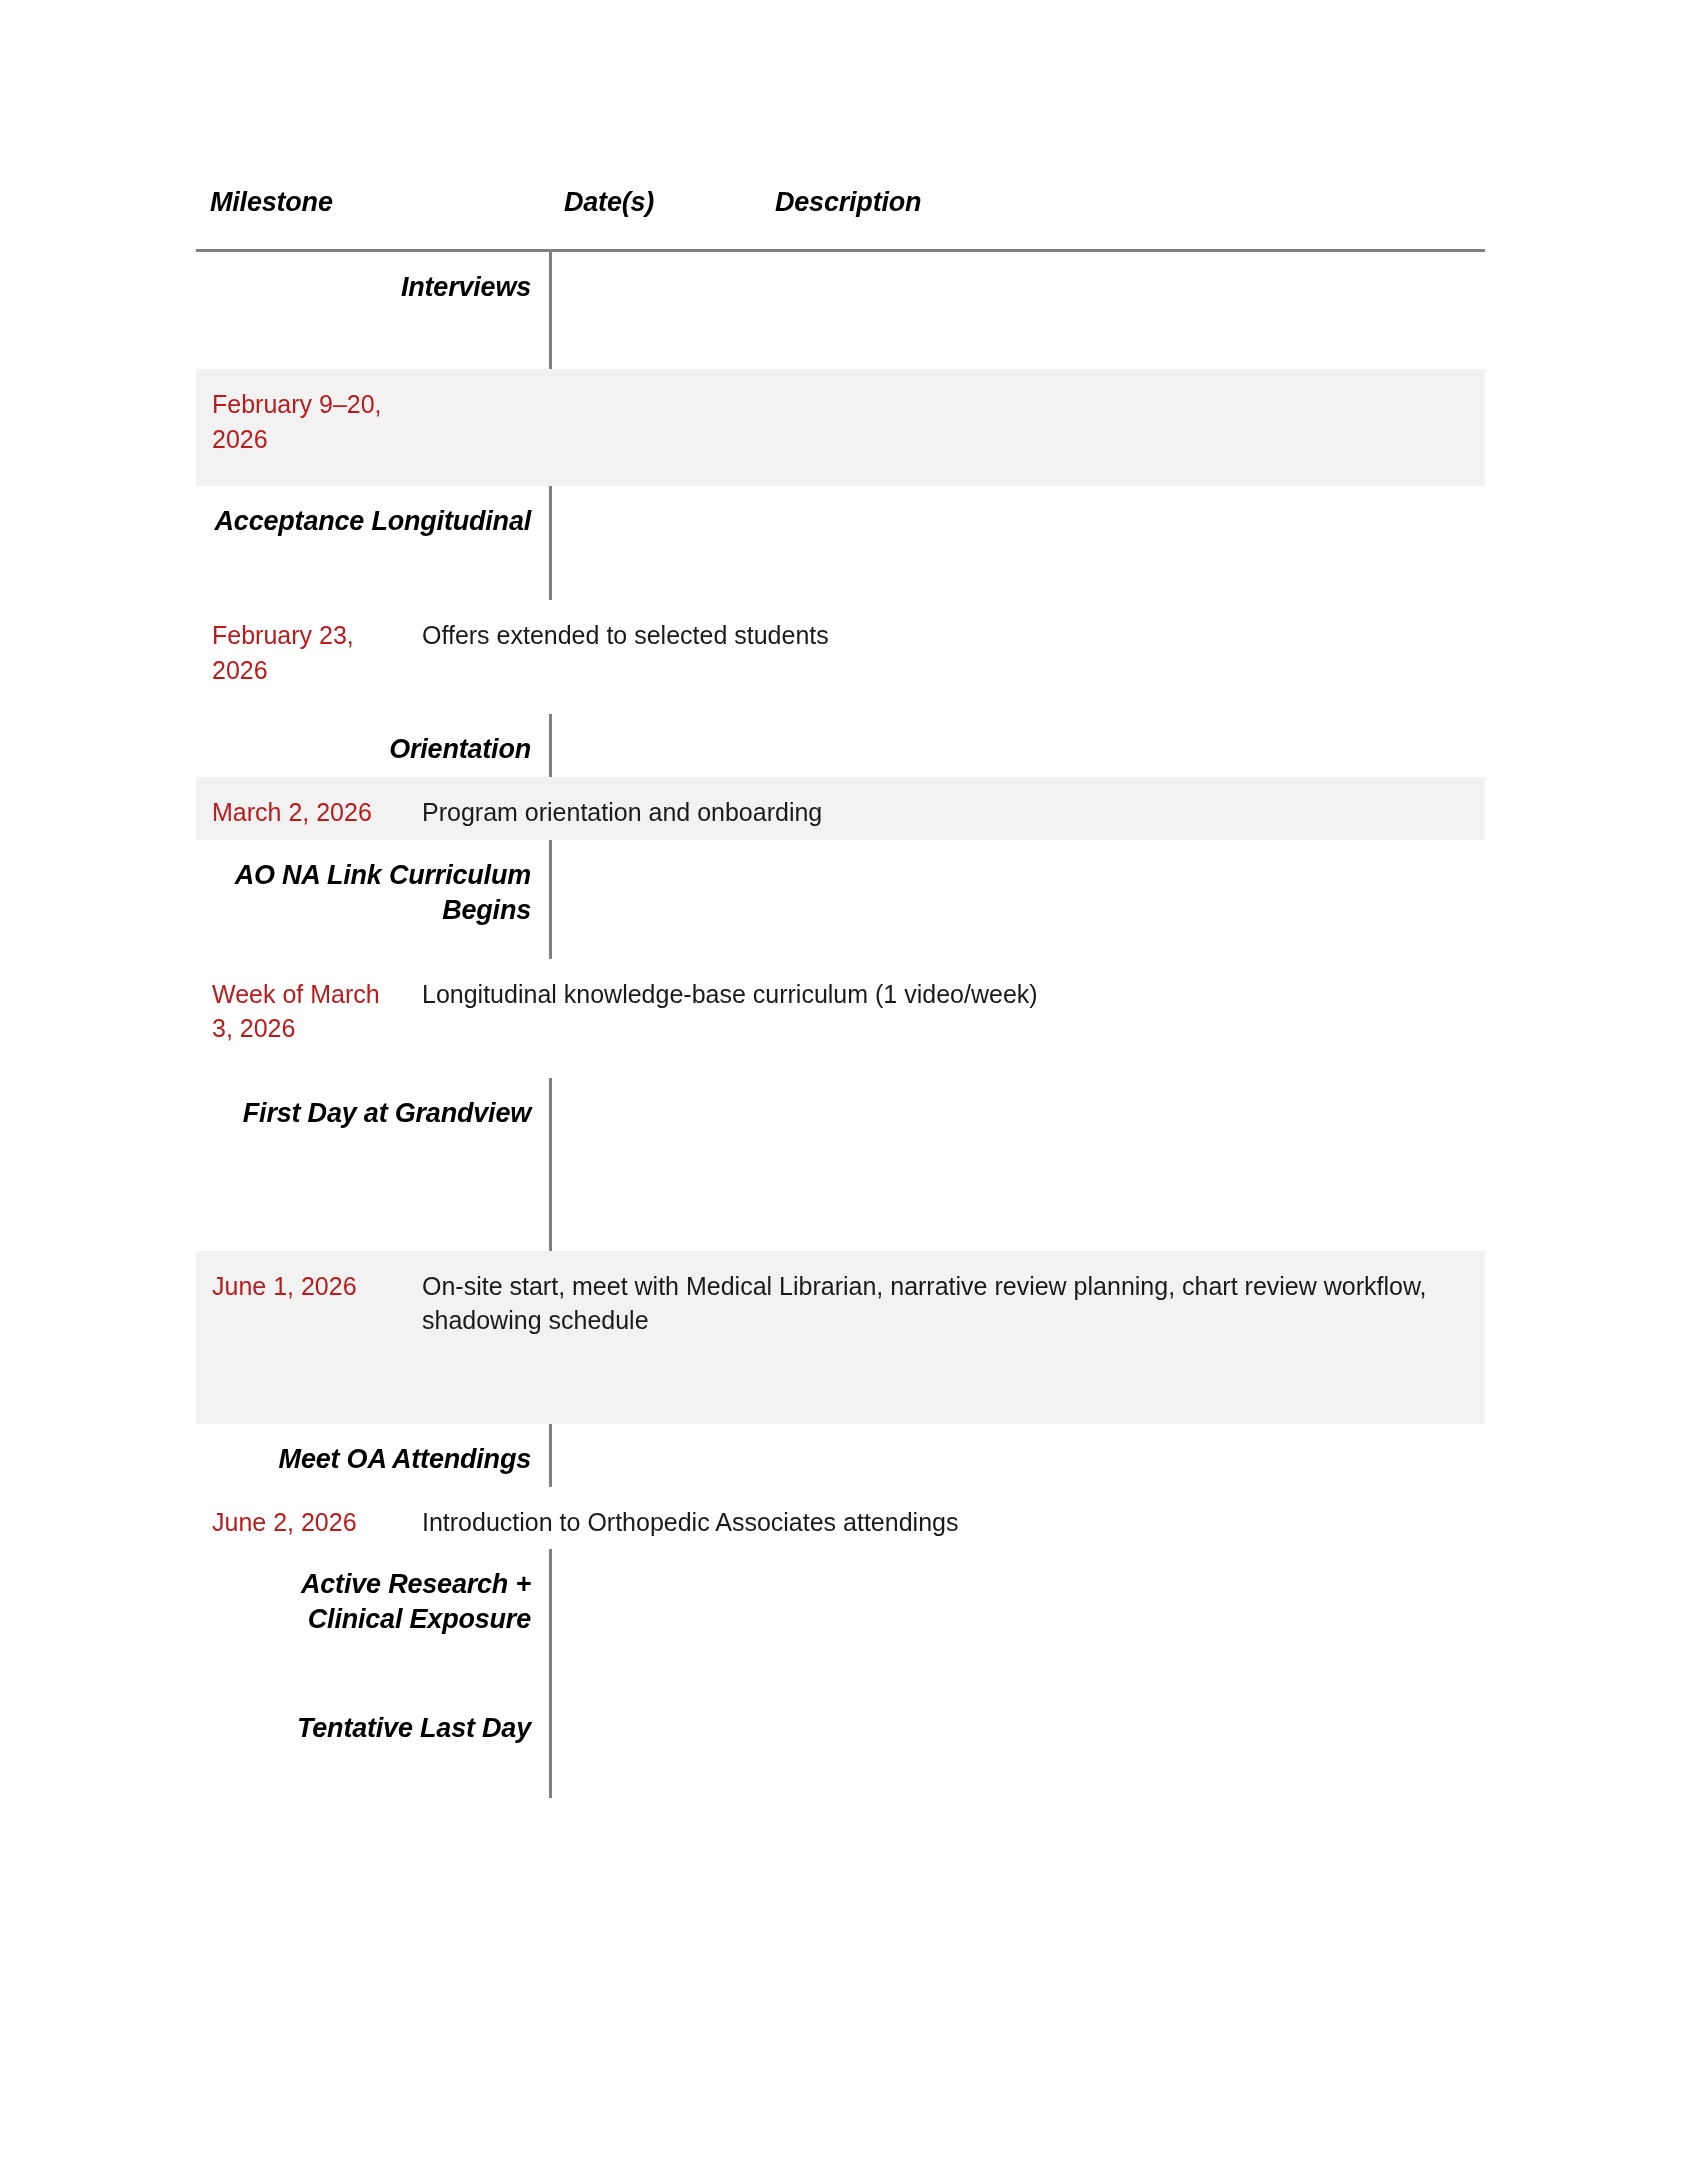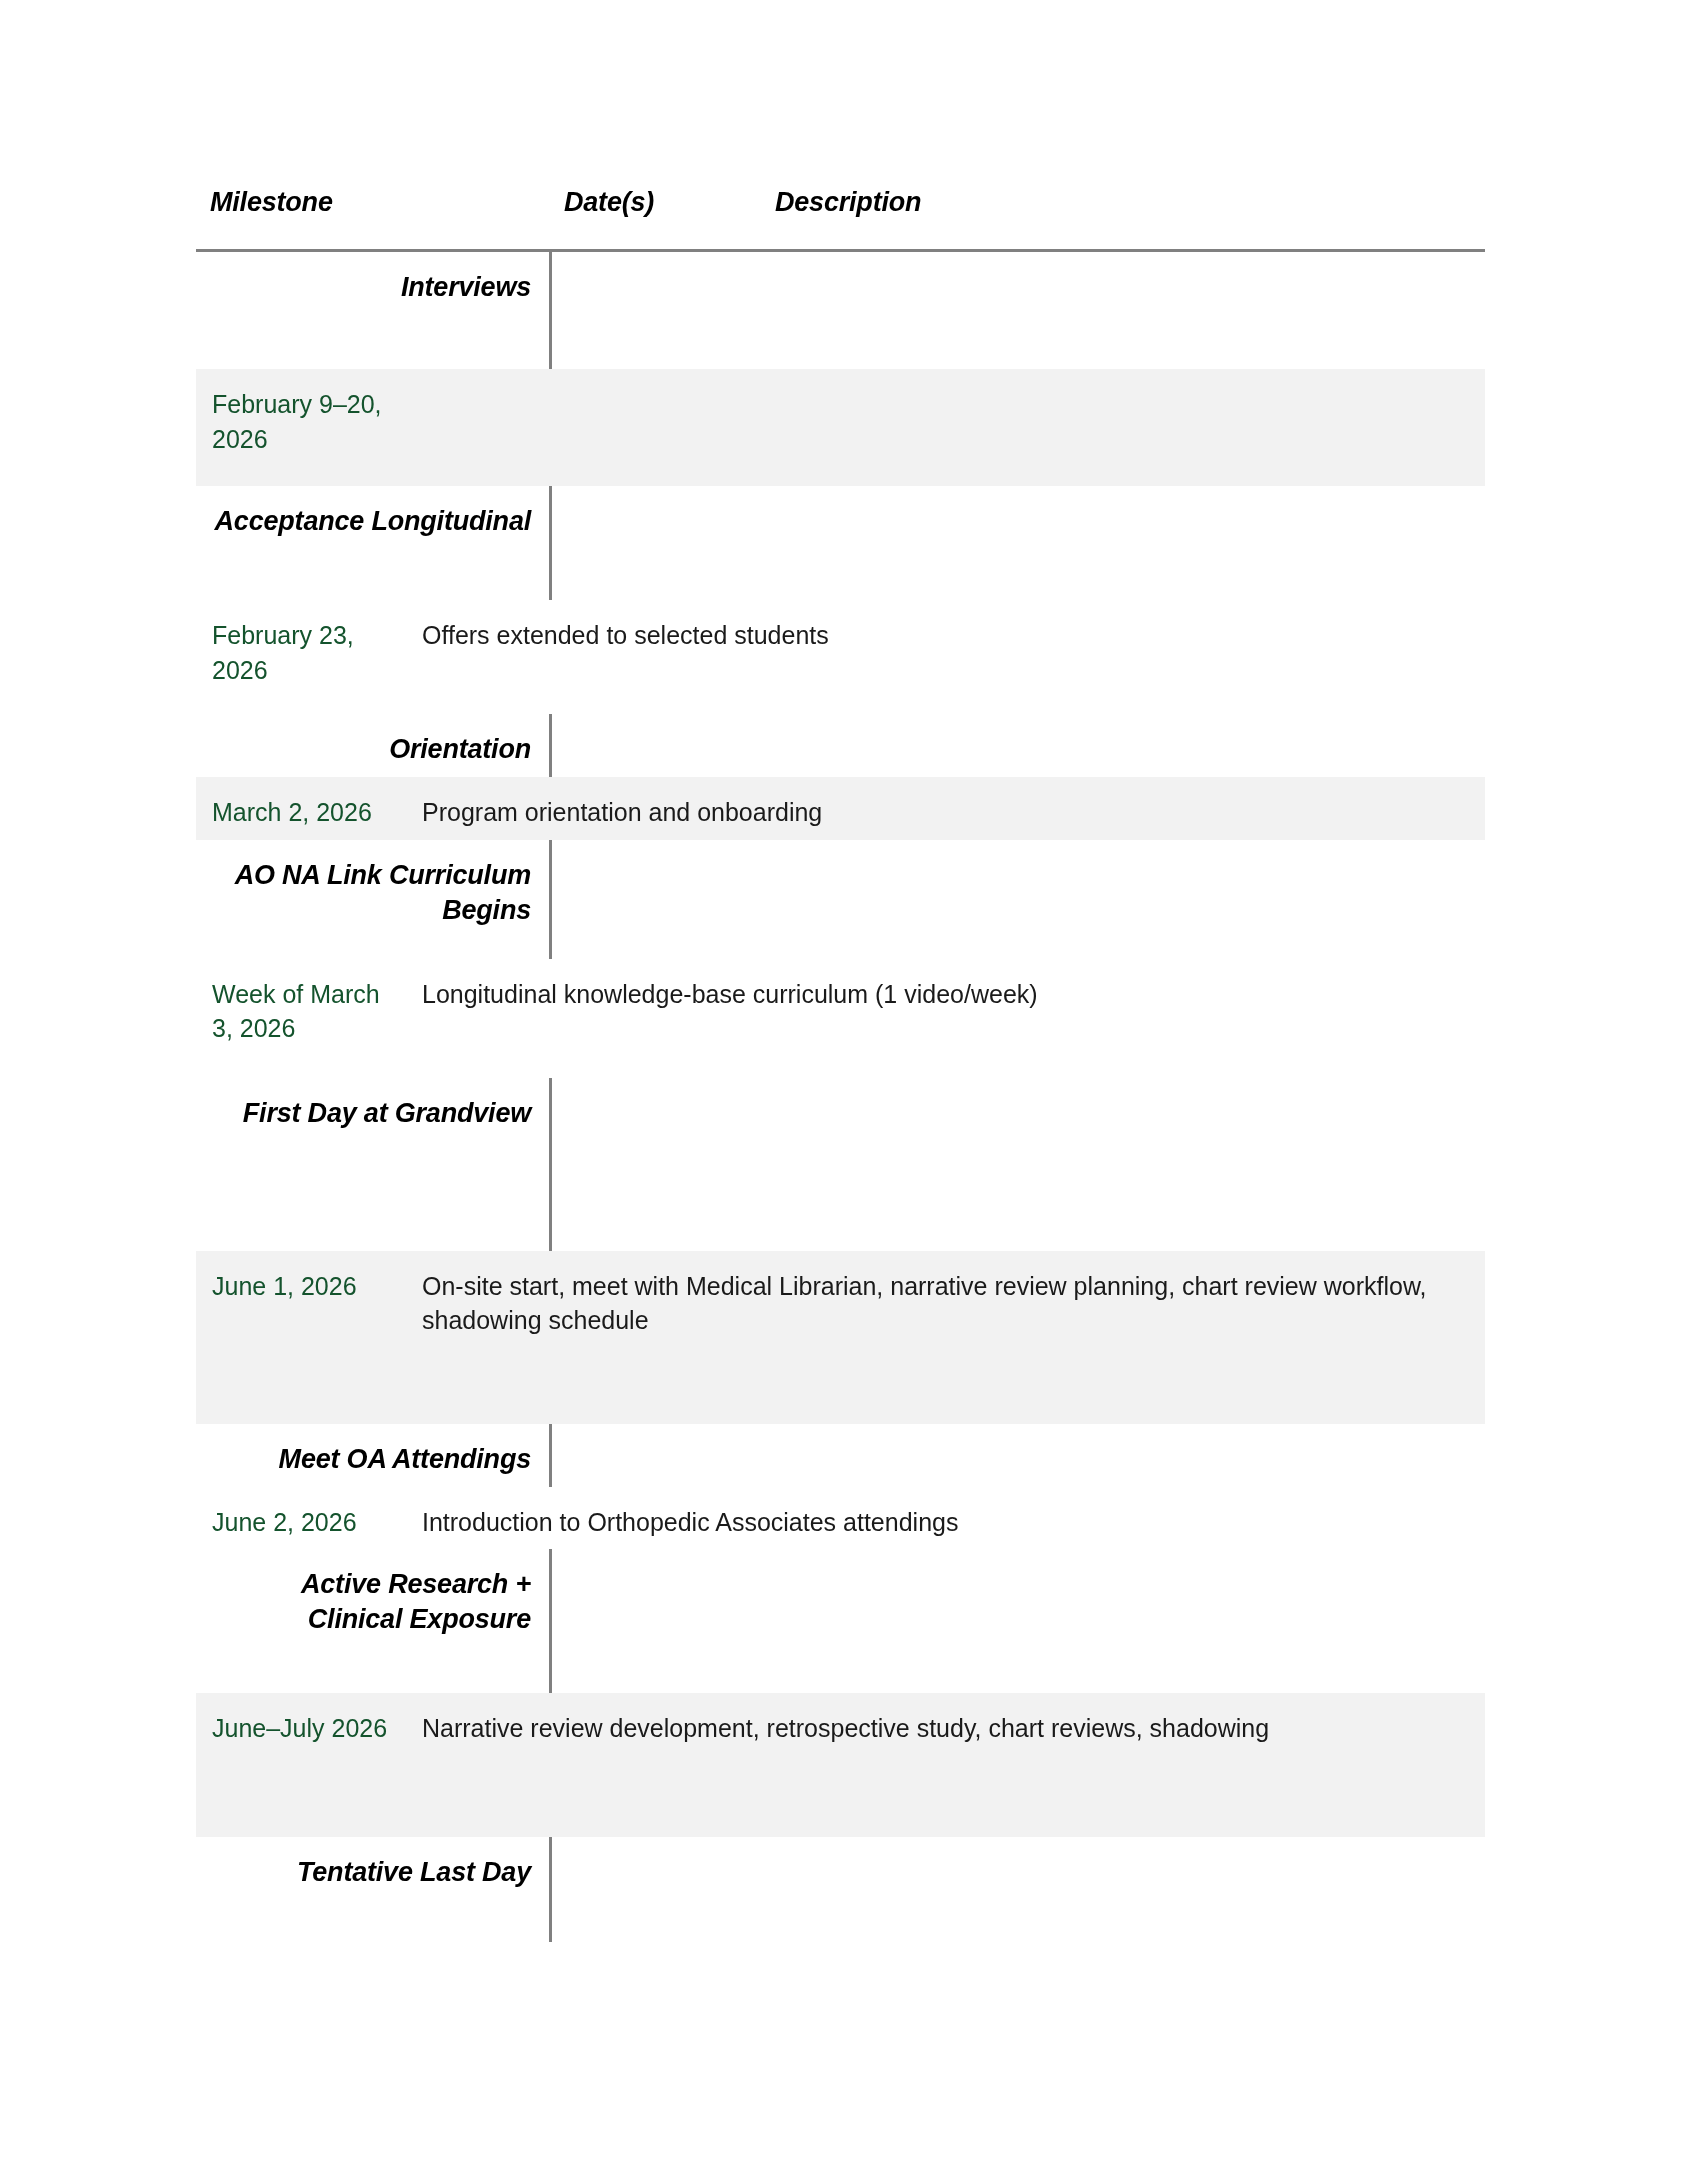--- a/index.html
+++ b/index.html
@@ -105,21 +105,21 @@
   }
   .row.shaded .cell-rest { background: #f2f2f2; }
   .row.plain  .cell-rest { background: #ffffff; justify-content: center; }
 
   .cell-date {
     width: 213px;
     box-sizing: border-box;
     padding: 18px 12px 10px 16px;
     font-size: 25px;
     line-height: 1.38;
-    color: #14532d;
+    color: #b91c1c;
   }
   .cell-desc {
     flex: 1;
     box-sizing: border-box;
     padding: 18px 22px 10px 13px;
     font-size: 25px;
     line-height: 1.38;
     color: #1a1a1a;
   }
 
@@ -193,24 +193,20 @@
       <div class="row plain r6">
         <div class="cell-milestone">Meet OA Attendings</div>
         <div class="cell-rest">
           <div class="cell-date">June 2, 2026</div>
           <div class="cell-desc">Introduction to Orthopedic Associates attendings</div>
         </div>
       </div>
 
       <div class="row shaded r7">
         <div class="cell-milestone">Active Research + Clinical Exposure</div>
-        <div class="cell-rest">
-          <div class="cell-date">June–July 2026</div>
-          <div class="cell-desc">Narrative review development, retrospective study, chart reviews, shadowing</div>
-        </div>
       </div>
 
       <div class="row plain r8">
         <div class="cell-milestone">Tentative Last Day</div>
       </div>
 
       <div class="v-divider-tail"></div>
     </div>
 
   </div>

